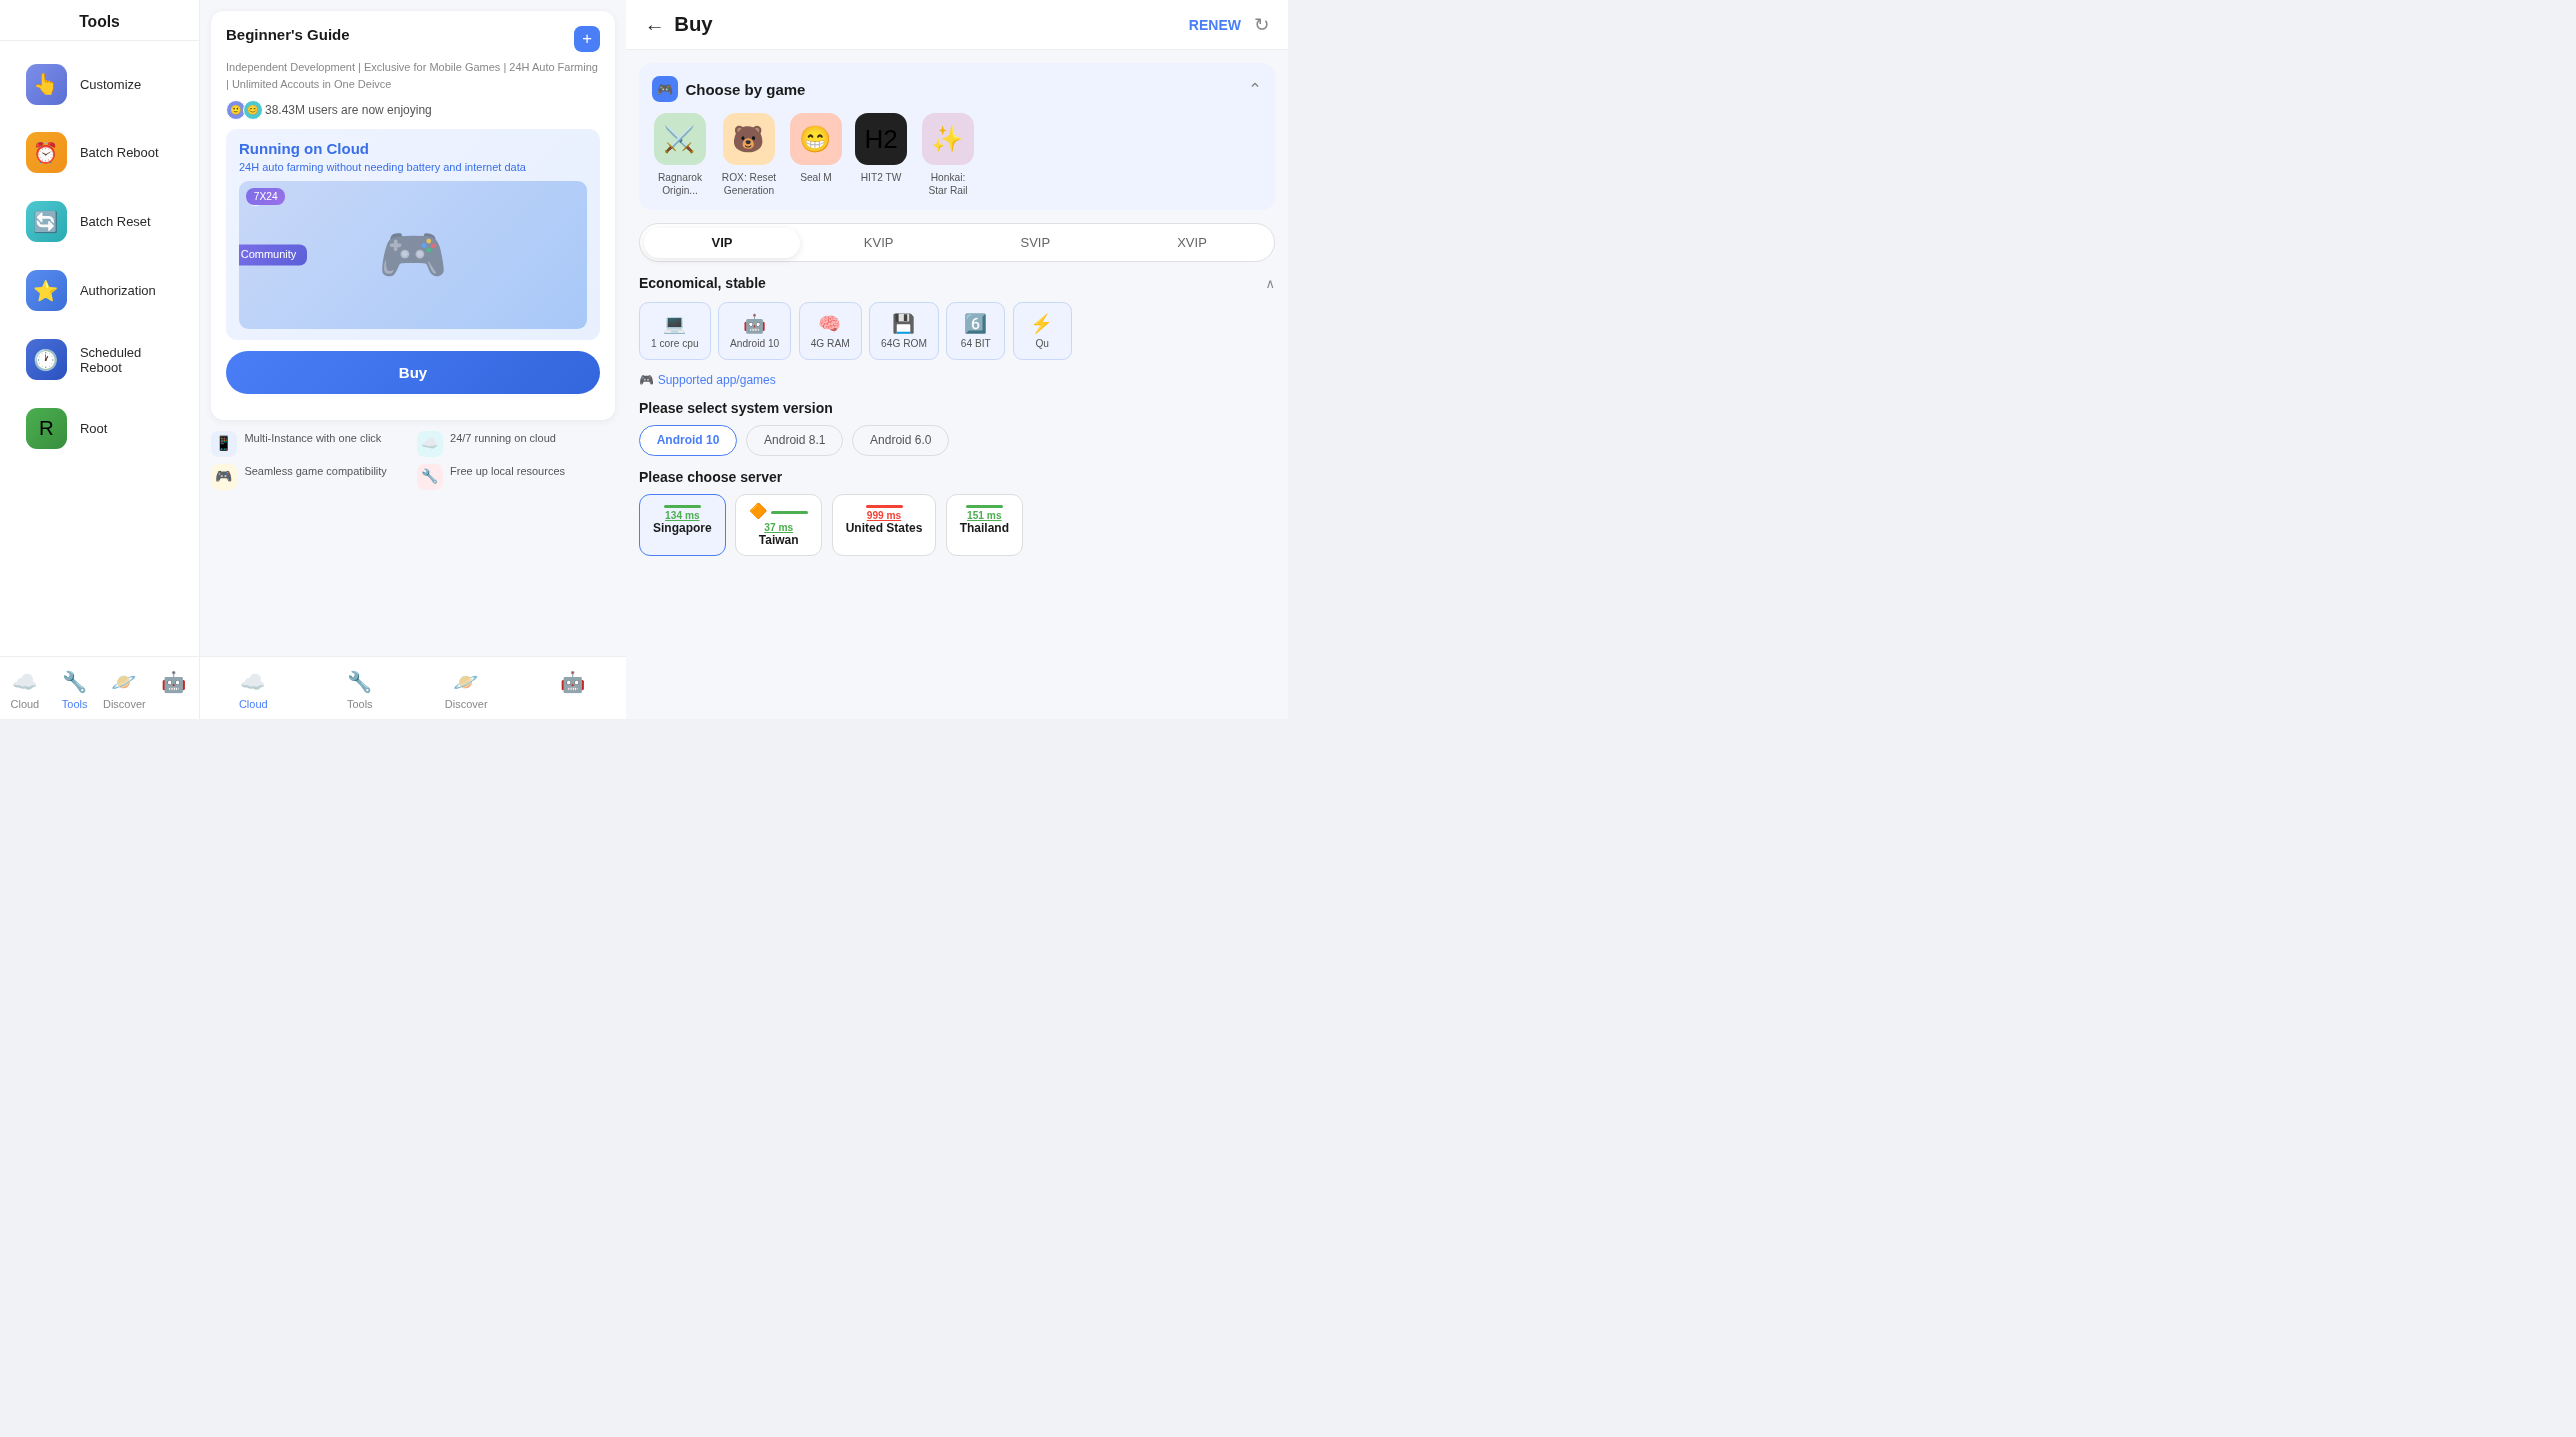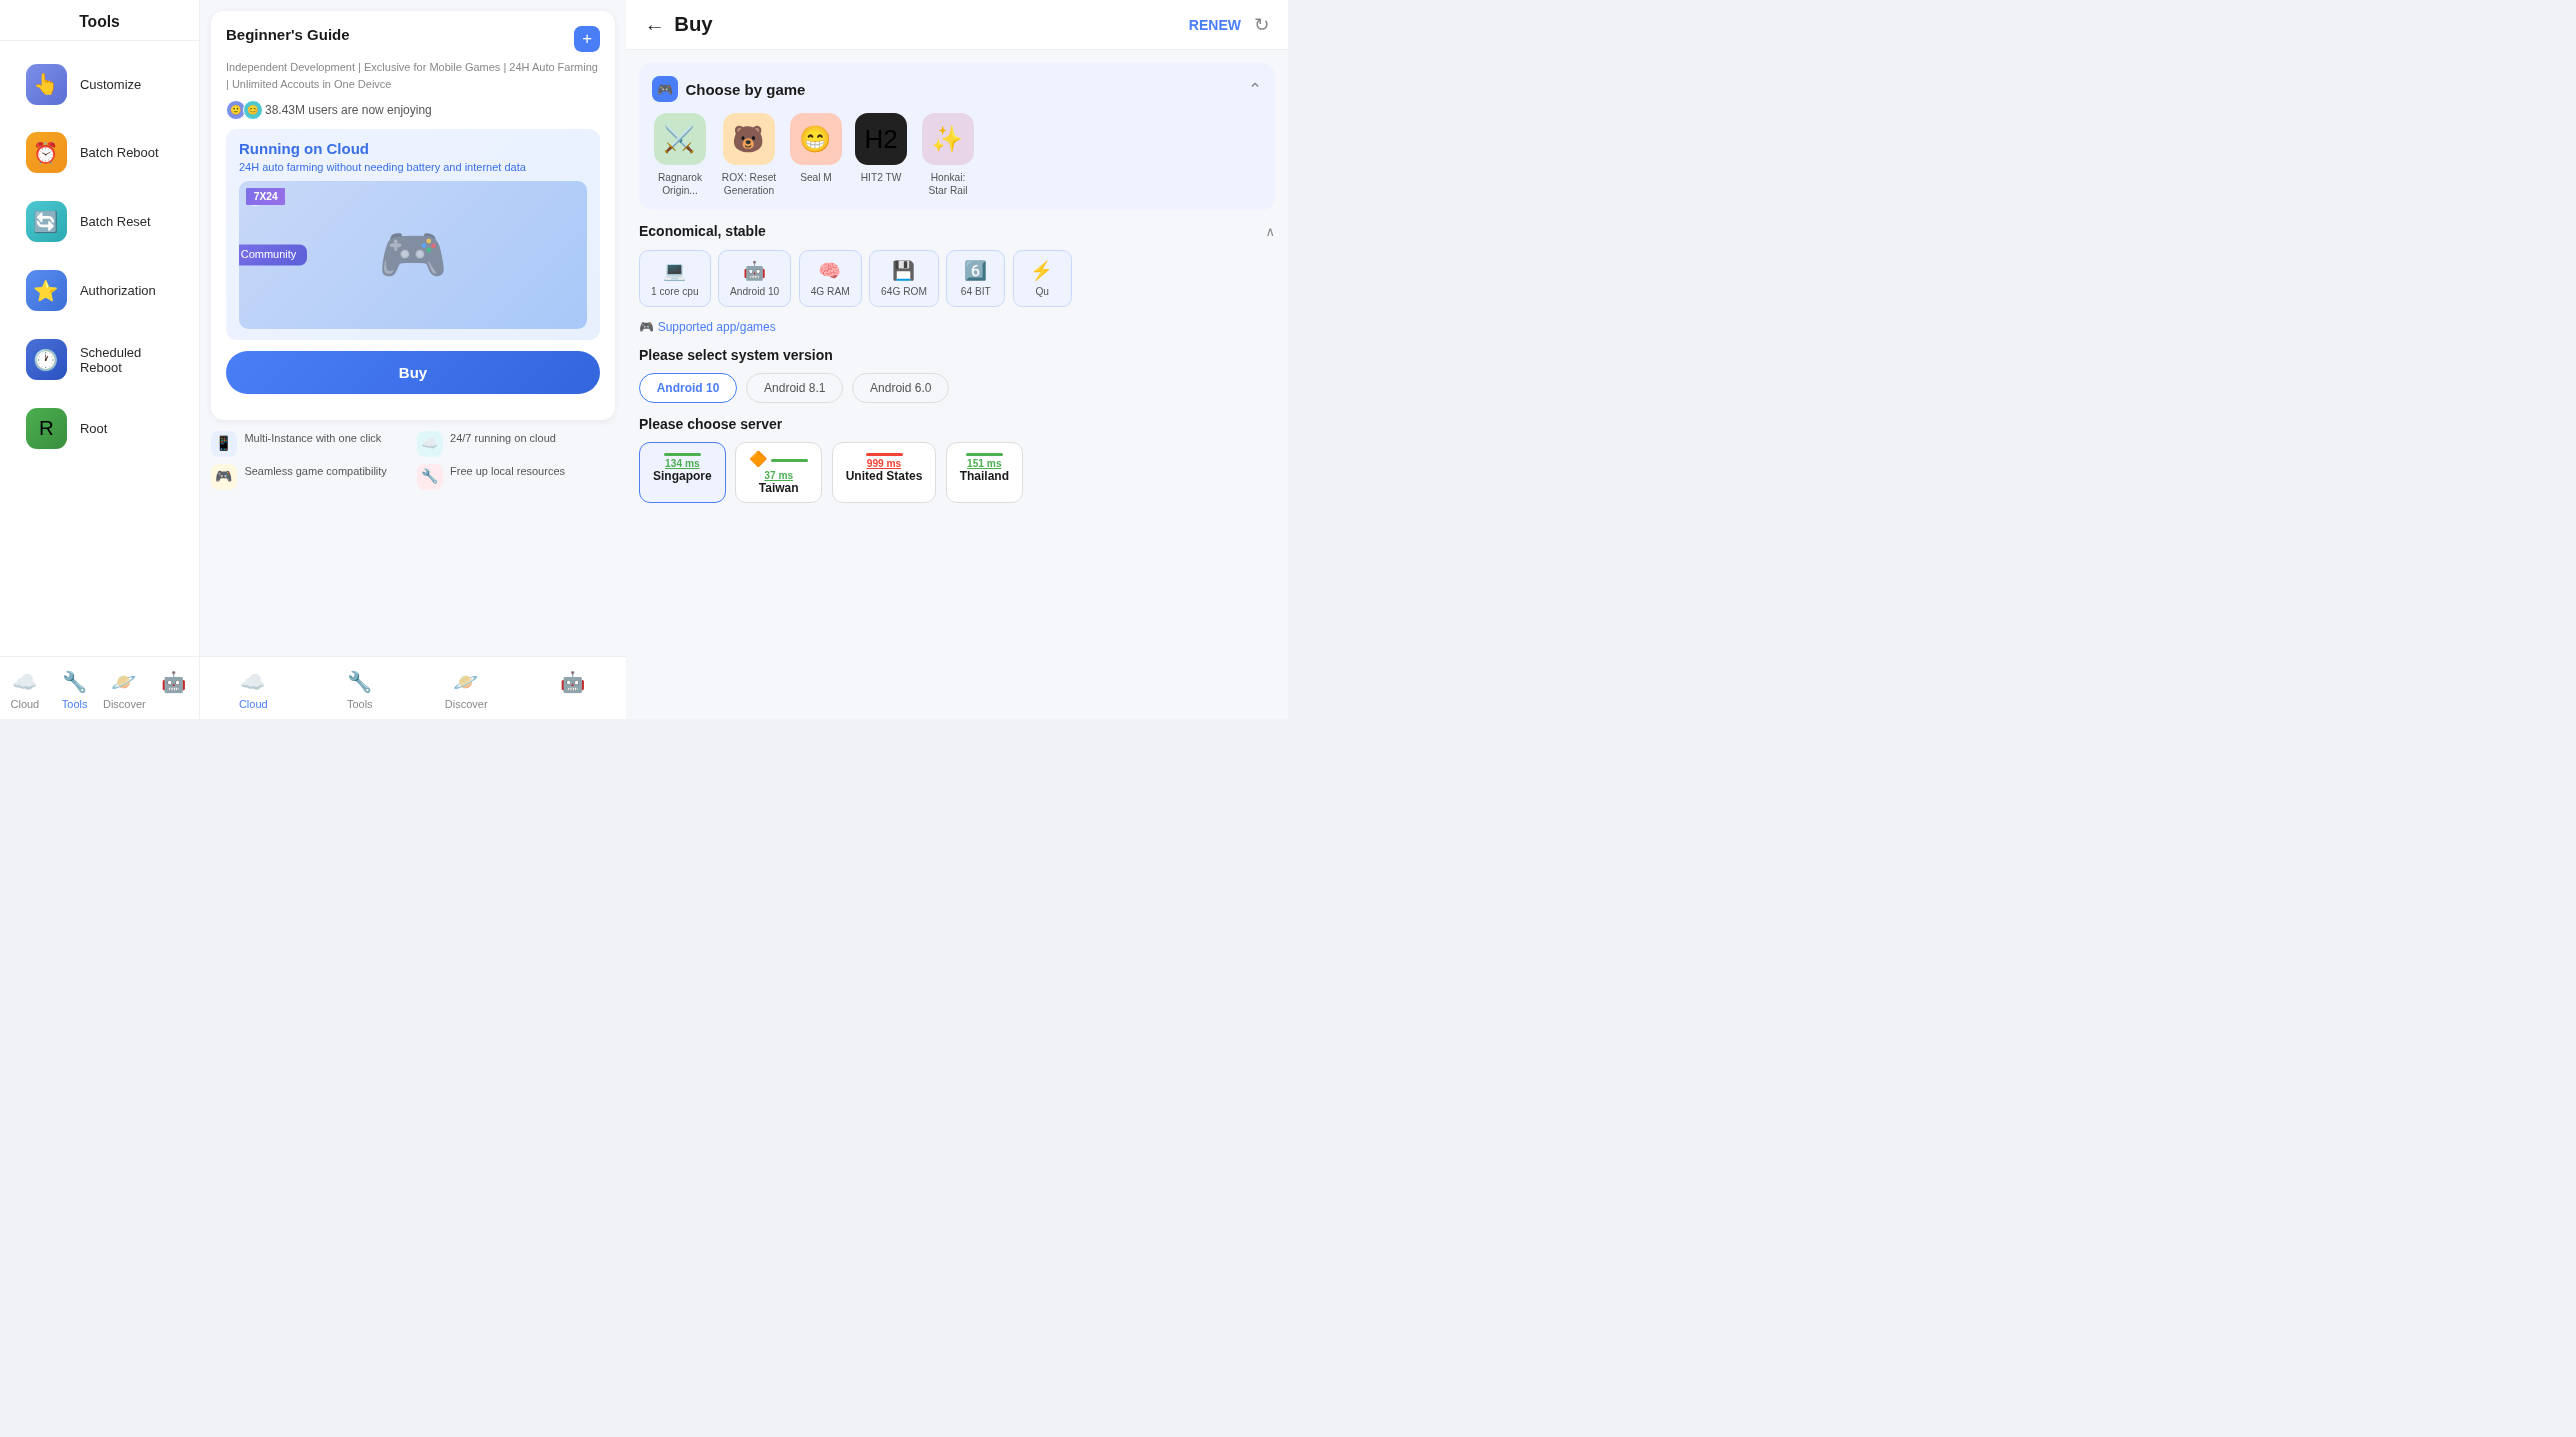--- a/index.html
+++ b/index.html
@@ -180,23 +180,23 @@
       justify-content: center;
       overflow: hidden;
     }
     .banner-tag {
       position: absolute;
       top: 7.4px;
       left: 7.4px;
       background: linear-gradient(135deg, #7B6FE8, #9B6FE8);
       color: white;
       font-size: 10.2px;
-      font-weight: 700;
+      font-weight: 400;
       padding: 2.8px 7.4px;
-      border-radius: 1px;
+      border-radius: 8px;
     }
     .close-btn-banner {
       position: absolute;
       top: 7.4px;
       left: 7.4px;
       width: 18.5px;
       height: 18.5px;
       background: rgba(255,255,255,0.7);
       border-radius: 50%;
       display: flex;
@@ -672,20 +672,27 @@
     <div class="game-icon-img" style="background:#212121;">H2</div>
     <span class="game-icon-label">HIT2 TW</span>
   </div>
           <div class="game-icon-item">
     <div class="game-icon-img" style="background:#E8D5E8;">✨</div>
     <span class="game-icon-label">Honkai: Star Rail</span>
   </div>
         </div>
     </div>
 
+    <div class="vip-tabs">
+
+    <div class="vip-tab active">VIP</div>
+        <div class="vip-tab">KVIP</div>
+        <div class="vip-tab">SVIP</div>
+        <div class="vip-tab">XVIP</div>
+      </div>
 
     <div class="section-title-row">
       <span class="section-title">Economical, stable</span>
       <span style="font-size:13px;color:#888;">∧</span>
     </div>
     <div class="specs-row">
 
     <div class="spec-item">
     <span class="spec-icon">💻</span>
     <span class="spec-label">1 core cpu</span>

